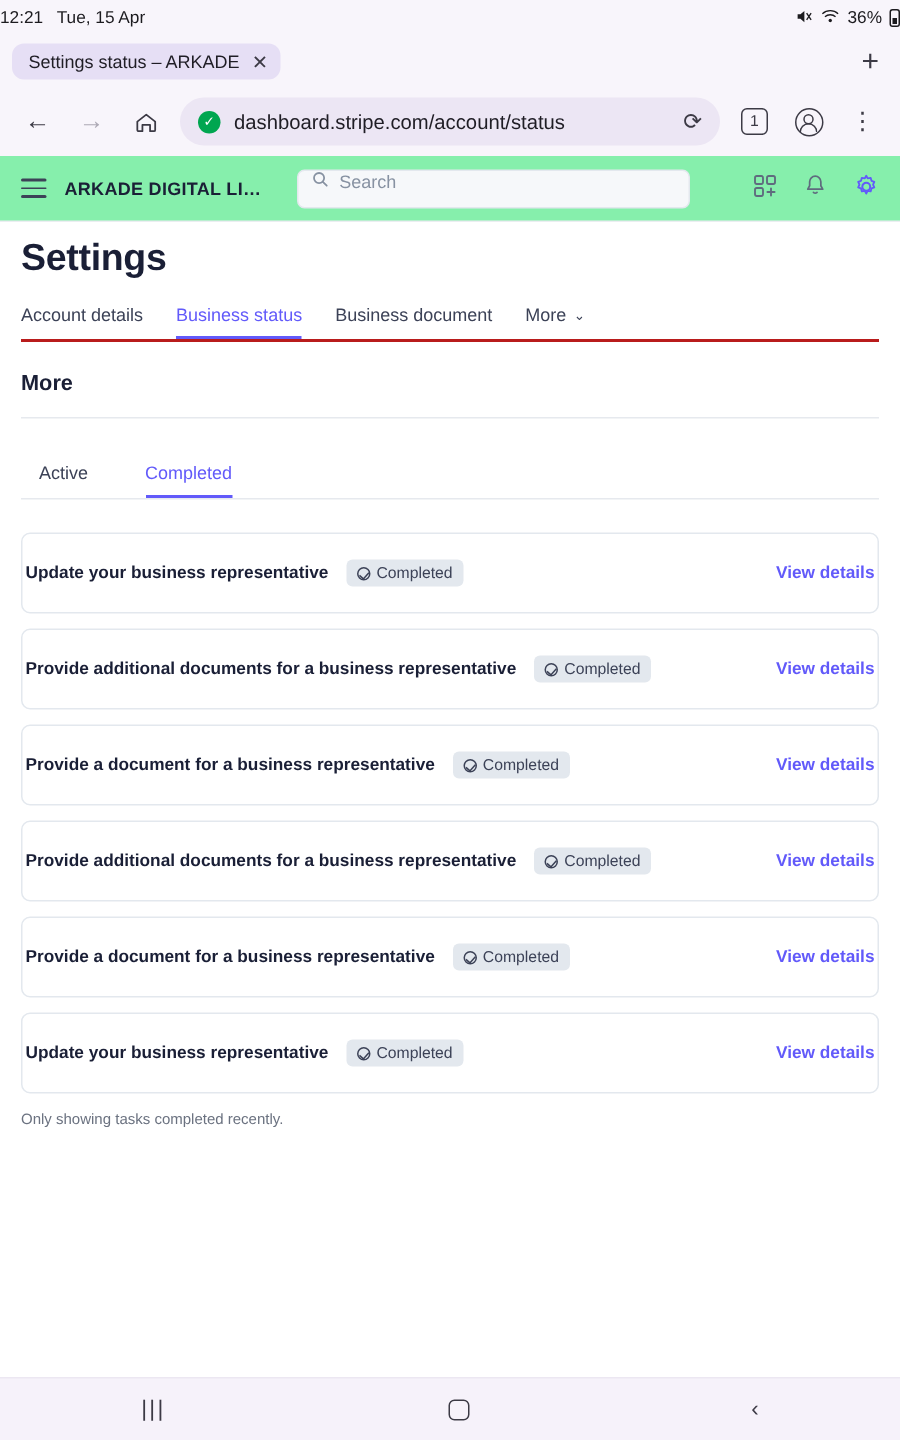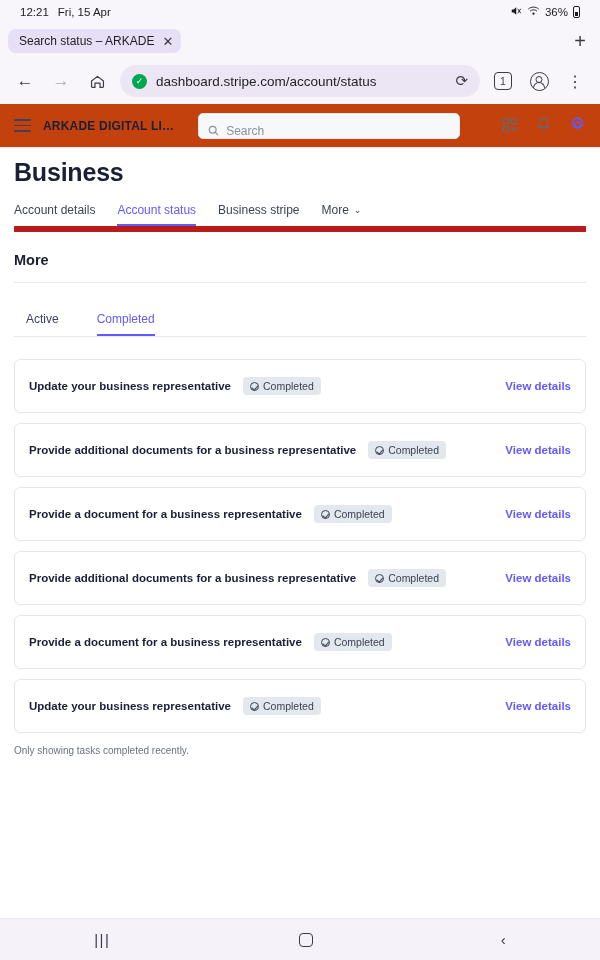--- a/index.html
+++ b/index.html
@@ -11,21 +11,21 @@
   }
   body { position: relative; }
 
   
   .status-bar {
     height: 24px;
     background: #f8f5fb;
     display: flex;
     align-items: center;
     justify-content: space-between;
-    padding: 0 20px;
+    padding: 0 0;
     font-size: 11.5px;
     color: #1c1b1f;
   }
   .status-left { display: flex; align-items: center; gap: 9px; }
   .status-right { display: flex; align-items: center; gap: 5px; font-size: 11.5px; justify-content: space-between; }
   .icon-mute, .icon-wifi { display: inline-block; }
   .battery {
     display: inline-block;
     width: 7px; height: 12px;
     border: 1.2px solid #1c1b1f;
@@ -157,21 +157,21 @@
     width: 10px; height: 5px;
     border: 1.3px solid #3c3a45;
     border-bottom: none;
     border-radius: 6px 6px 0 0;
   }
   .kebab { font-size: 16px; color: #3c3a45; letter-spacing: 0; }
 
   
   .app-header {
     height: 44px;
-    background: #c2410c;
+    background: #86efac;
     border-bottom: 1px solid #ebeef1;
     display: flex;
     align-items: center;
     padding: 0 14px;
     gap: 12px;
   }
   .hamburger {
     width: 17px;
     display: flex; flex-direction: column; gap: 3.5px;
     cursor: pointer;
@@ -185,21 +185,21 @@
     white-space: nowrap;
   }
   .search-box {
     flex: 1;
     max-width: 262px;
     height: 26px;
     background: #f6f8fa;
     border: 1px solid #e3e8ee;
     border-radius: 5px;
     display: flex;
-    align-items: flex-end;
+    align-items: flex-start;
     gap: 7px;
     padding: 0 9px;
     margin-left: 12px;
   }
   .search-box .s-ico { color: #8792a2; font-size: 11px; }
   .search-placeholder { font-size: 12px; color: #8792a2; }
   .header-icons {
     margin-left: auto;
     display: flex;
     align-items: center;
@@ -227,21 +227,21 @@
     font-weight: bold;
     color: #1a1f36;
     margin-top: 10px;
     letter-spacing: -0.2px;
   }
   .nav-tabs {
     display: flex;
     align-items: flex-end;
     gap: 22px;
     margin-top: 16px;
-    border-bottom: 6px solid #b91c1c;
+    border-bottom: 2px solid #b91c1c;
     position: relative;
   }
   .nav-tab {
     font-size: 12px;
     color: #3c4257;
     padding-bottom: 9px;
     cursor: pointer;
     white-space: nowrap;
   }
   .nav-tab.active {
@@ -279,21 +279,21 @@
   }
 
   .task-list { margin-top: 22px; }
   .task-card {
     border: 1px solid #e3e8ee;
     border-radius: 6px;
     background: #fff;
     min-height: 54px;
     display: flex;
     align-items: center;
-    padding: 0 14px;
+    padding: 0 2px;
     margin-bottom: 10px;
     gap: 12px;
   }
   .task-label {
     font-size: 11.5px;
     font-weight: bold;
     color: #1a1f36;
   }
   .badge {
     display: inline-flex;
@@ -359,21 +359,21 @@
     border: 1.6px solid #3c3a45;
     border-radius: 4px;
   }
 </style>
 </head>
 <body>
 
 <div class="status-bar">
   <div class="status-left">
     <span>12:21</span>
-    <span>Fri, 15 Apr</span>
+    <span>Tue, 15 Apr</span>
   </div>
   <div class="status-right">
     <span class="icon-mute">
       <svg width="13" height="12" viewBox="0 0 16 16">
           <path d="M3 6h2.5L9 3v10L5.5 10H3z" fill="#1c1b1f"></path>
           <path d="M11 5l4 6M15 5l-4 6" stroke="#1c1b1f" stroke-width="1.2" fill="none"></path>
         </svg>
     </span>
     <span class="icon-wifi">
       <svg width="13" height="12" viewBox="0 0 16 16">
@@ -382,21 +382,21 @@
           <circle cx="8" cy="11.6" r="1.5" fill="#1c1b1f"></circle>
         </svg>
     </span>
     <span>36%</span>
     <span class="battery"></span>
   </div>
 </div>
 
 <div class="tab-strip">
   <div class="tab">
-    <span class="tab-title">Search status – ARKADE</span>
+    <span class="tab-title">Settings status – ARKADE</span>
     <span class="tab-close">✕</span>
   </div>
   <div class="new-tab">+</div>
 </div>
 
 <div class="url-bar">
   <div class="nav-btn">←</div>
   <div class="nav-btn disabled">→</div>
   <div class="nav-btn">
     <svg width="17" height="17" viewBox="0 0 20 20">
@@ -453,26 +453,26 @@
           <path d="M9 6.2A2.8 2.8 0 1 0 9 11.8 2.8 2.8 0 0 0 9 6.2z" fill="none" stroke="#625afa" stroke-width="1.4"></path>
           <path d="M9 1.2l1 1.9 2.1-.4.6 2.1 2 .8-.9 1.9.9 1.9-2 .8-.6 2.1-2.1-.4-1 1.9-1-1.9-2.1.4-.6-2.1-2-.8.9-1.9-.9-1.9 2-.8.6-2.1 2.1.4z" fill="none" stroke="#625afa" stroke-width="1.3" stroke-linejoin="round"></path>
         </svg>
     </span>
   </div>
 </div>
 
 <div class="page">
 
 
-  <div class="page-title">Business</div>
+  <div class="page-title">Settings</div>
 
   <div class="nav-tabs">
     <div class="nav-tab">Account details</div>
-    <div class="nav-tab active">Account status</div>
-    <div class="nav-tab">Business stripe</div>
+    <div class="nav-tab active">Business status</div>
+    <div class="nav-tab">Business document</div>
     <div class="nav-tab more">
       <span>More</span>
       <span class="caret">⌄</span>
     </div>
   </div>
 
   <div class="section-title">More</div>
 
   <div class="sub-tabs">
     <div class="sub-tab">Active</div>

